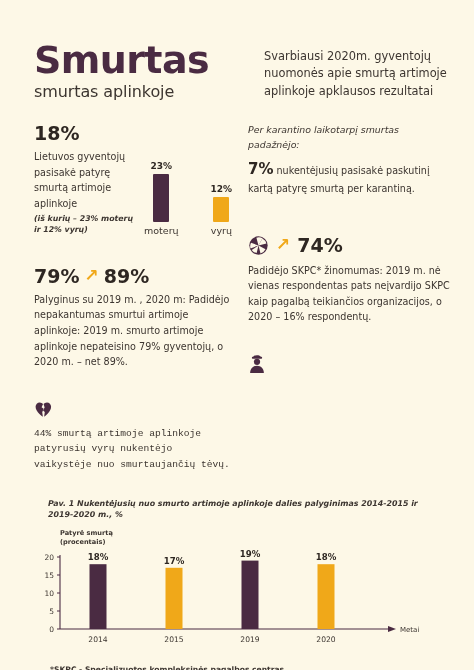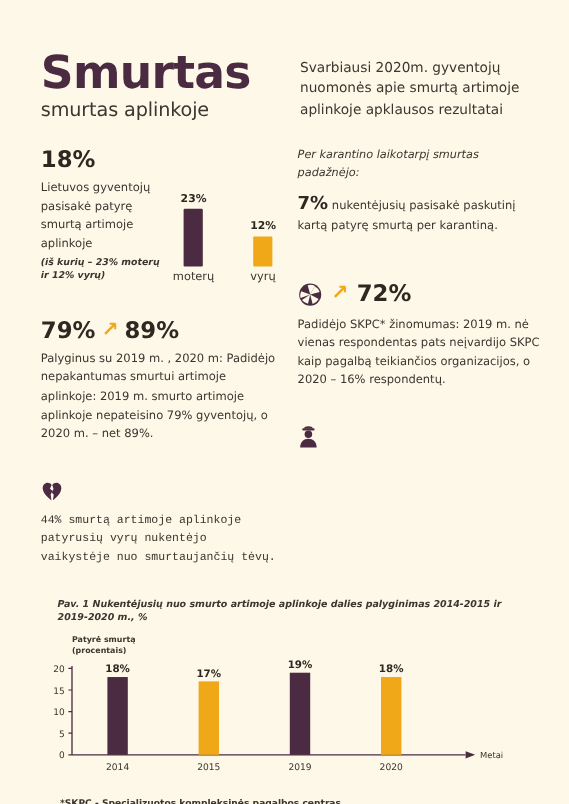--- a/index.html
+++ b/index.html
@@ -6,21 +6,21 @@
   body{
     width:474px;height:670px;
     background:#fdf8e7;
     font-family:"DejaVu Sans","Liberation Sans",sans-serif;
     color:#3c3530;
     overflow:hidden;
   }
   .page{position:relative;width:474px;height:670px;box-sizing:border-box;}
 
   
-  .header{display:flex;padding:42px 22px 0 34px;gap:16px;justify-content:space-between;}
+  .header{display:flex;padding:42px 22px 0 34px;gap:34px;}
   .title-col{width:196px;flex:none;}
   .title{
     font-size:38px;font-weight:bold;color:#4a2b42;
     letter-spacing:-0.6px;line-height:0.98;margin:0;
   }
   .subtitle{
     font-size:16px;color:#3c3530;margin-top:3px;letter-spacing:-0.1px;
   }
   .intro-col{width:202px;flex:none;padding-top:6px;}
   .intro{
@@ -52,22 +52,22 @@
   .lead-italic{
     font-size:9.4px;font-style:italic;line-height:1.55;color:#3c3530;
   }
   .pct-inline{font-size:15px;font-weight:bold;color:#2e2722;}
   .pct-para{font-size:9.6px;line-height:1.6;margin-top:5px;}
 
   
   .stat-flex{display:flex;gap:10px;}
   .stat-text{width:100px;flex:none;}
   .mini-chart{
-    flex:1;display:flex;align-items:flex-end;justify-content:space-between;
-    gap:22px;padding-top:4px;
+    flex:1;display:flex;align-items:flex-end;justify-content:flex-start;
+    gap:32px;padding-top:4px;
   }
   .mini-item{display:flex;flex-direction:column;align-items:center;}
   .mini-val{font-size:9px;font-weight:bold;color:#2e2722;margin-bottom:3px;}
   .mini-bar{width:16px;border-radius:1px;}
   .mini-label{font-size:9.5px;color:#3c3530;margin-top:3px;}
 
   
   .icon-row{display:flex;align-items:center;gap:7px;}
   .ico{display:block;}
 
@@ -170,21 +170,21 @@
             <circle cx="12" cy="12" r="10.5" fill="#4a2b42"></circle>
             <g fill="#fdf8e7">
               <path d="M12 12 L21 9.6 A9.4 9.4 0 0 0 16.4 4 Z"></path>
               <path d="M12 12 L16.6 3.7 A9.4 9.4 0 0 0 9.6 3.1 Z"></path>
               <path d="M12 12 L3.4 8.9 A9.4 9.4 0 0 0 2.8 15.3 Z"></path>
               <path d="M12 12 L4.2 17.1 A9.4 9.4 0 0 0 9.9 20.7 Z"></path>
               <path d="M12 12 L14.3 21 A9.4 9.4 0 0 0 20 16.2 Z"></path>
             </g>
           </svg>
           <span class="arrow">↗</span>
-          <span class="bignum">72%</span>
+          <span class="bignum">74%</span>
         </div>
         <div class="body-text" style="margin-top:7px;">Padidėjo SKPC* žinomumas: 2019 m. nė vienas respondentas pats neįvardijo SKPC kaip pagalbą teikiančios organizacijos, o 2020 – 16% respondentų.</div>
       </div>
 
       <div class="block" style="margin-top:30px;">
         <div class="icon-row">
           <svg class="ico" width="18" height="19" viewBox="0 0 24 26">
             <rect x="5" y="2.5" width="14" height="2.6" rx="1.1" fill="#4a2b42"></rect>
             <path d="M7 2.8 C7 1 9.2 0.2 12 0.2 C14.8 0.2 17 1 17 2.8 Z" fill="#4a2b42"></path>
             <circle cx="12" cy="9.4" r="4.3" fill="#4a2b42"></circle>

